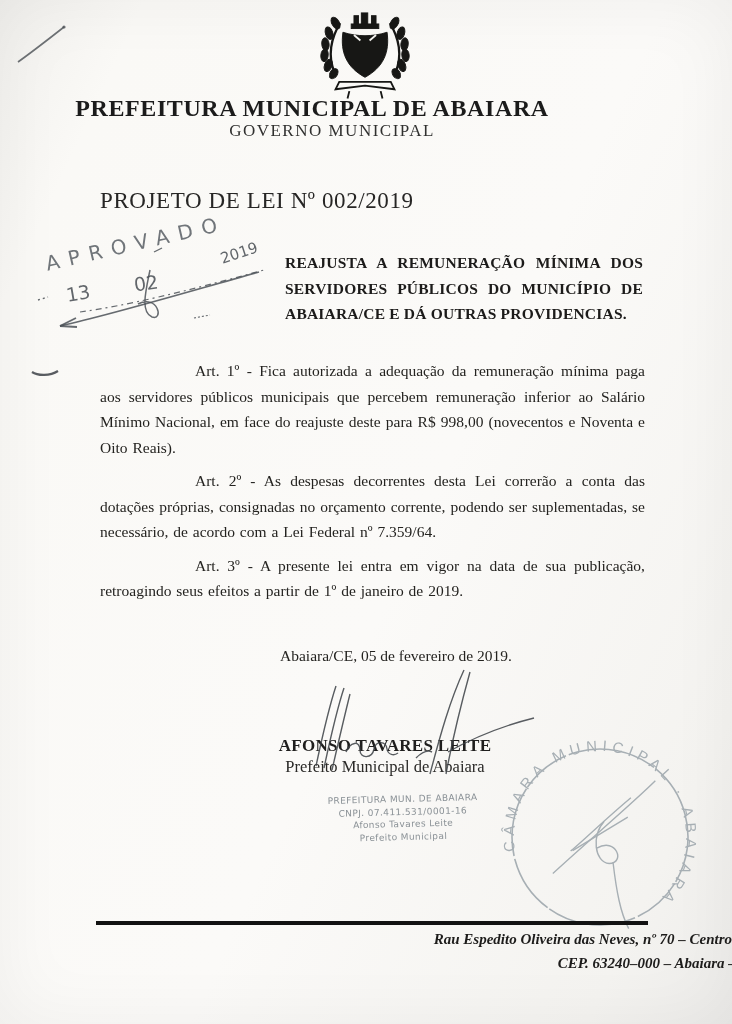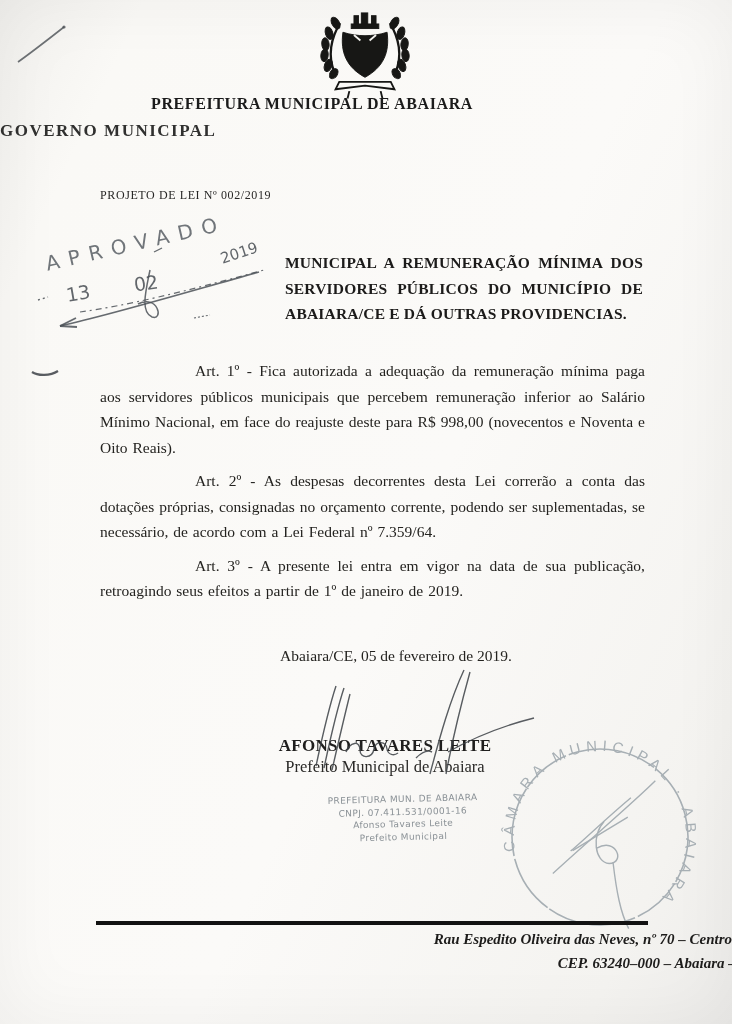--- a/index.html
+++ b/index.html
@@ -5,24 +5,24 @@
   html,body{margin:0;padding:0;background:#dcdcda;}
   .page{
     position:relative;width:732px;height:1024px;margin:0 auto;
     background:linear-gradient(115deg,#f1f0ed 0%,#faf9f6 12%,#fbfaf8 55%,#f4f3f0 88%,#edecea 100%);
     box-shadow:inset 0 0 70px rgba(0,0,0,.05);
     overflow:hidden;
     font-family:"Liberation Serif",serif;color:#222;
   }
   .abs{position:absolute;}
   
-  .org-name{top:95px;left:0;width:624px;text-align:center;font-size:16px;font-weight:bold;letter-spacing:.6px;color:#1b1b1b;}
-  .org-sub{top:121px;left:0;width:664px;text-align:left;font-size:17px;font-weight:bold;letter-spacing:1.5px;color:#30302f;}
+  .org-name{top:95px;left:0;width:624px;text-align:center;font-size:24px;font-weight:bold;letter-spacing:.6px;color:#1b1b1b;}
+  .org-sub{top:121px;left:0;width:664px;text-align:center;font-size:17px;font-weight:normal;letter-spacing:1.5px;color:#30302f;}
   
-  .doc-title{top:188px;left:100px;font-size:12px;letter-spacing:.6px;color:#272625;}
+  .doc-title{top:188px;left:100px;font-size:23px;letter-spacing:.6px;color:#272625;}
   
   .ap-box{left:34px;top:220px;width:280px;height:120px;}
   .ap-word{position:absolute;left:12px;top:32px;transform:rotate(-13deg);transform-origin:left center;
     font-family:"DejaVu Sans",sans-serif;font-size:20px;letter-spacing:9px;color:rgba(82,88,94,.82);}
   .ap-num{position:absolute;font-family:"DejaVu Sans",sans-serif;color:rgba(70,76,82,.85);}
   .ap-d1{left:32px;top:62px;font-size:19px;transform:rotate(-10deg);}
   .ap-d2{left:100px;top:52px;font-size:19px;transform:rotate(-8deg);}
   .ap-d3{left:186px;top:24px;font-size:15px;transform:rotate(-18deg);}
   
   .summary{left:285px;top:250px;width:358px;font-size:15.5px;line-height:25.5px;font-weight:bold;
@@ -108,21 +108,21 @@
         <path d="M46,92 C90,86 150,72 230,50" stroke-width="1.2" stroke-dasharray="6 4 2 4"></path>
         <path d="M225,52 C160,70 80,94 26,106" stroke-width="1.8"></path>
         <path d="M26,106 l16,-8 M26,106 l17,1" stroke-width="1.8"></path>
         <path d="M116,50 C112,70 106,92 118,97 C130,101 124,74 104,84" stroke-width="1.5"></path>
         <path d="M120,32 l8,-4" stroke-width="1.3"></path>
         <path d="M160,98 l16,-3" stroke-width="1.1" stroke-dasharray="2 2"></path>
       </g>
     </svg>
   </div>
 
-  <div class="abs summary">MUNICIPAL A REMUNERAÇÃO MÍNIMA DOS SERVIDORES PÚBLICOS DO MUNICÍPIO DE ABAIARA/CE E DÁ OUTRAS PROVIDENCIAS.</div>
+  <div class="abs summary">REAJUSTA A REMUNERAÇÃO MÍNIMA DOS SERVIDORES PÚBLICOS DO MUNICÍPIO DE ABAIARA/CE E DÁ OUTRAS PROVIDENCIAS.</div>
 
   <div class="abs bodytext">
     <p class="para">Art. 1º - Fica autorizada a adequação da remuneração mínima paga aos servidores públicos municipais que percebem remuneração inferior ao Salário Mínimo Nacional, em face do reajuste deste para R$ 998,00 (novecentos e Noventa e Oito Reais).</p>
     <p class="para">Art. 2º - As despesas decorrentes desta Lei correrão a conta das dotações próprias, consignadas no orçamento corrente, podendo ser suplementadas, se necessário, de acordo com a Lei Federal nº 7.359/64.</p>
     <p class="para">Art. 3º - A presente lei entra em vigor na data de sua publicação, retroagindo seus efeitos a partir de 1º de janeiro de 2019.</p>
   </div>
 
   <div class="abs dateline">Abaiara/CE, 05 de fevereiro de 2019.</div>
 
   <svg class="abs sig-svg" viewBox="0 0 250 115">

